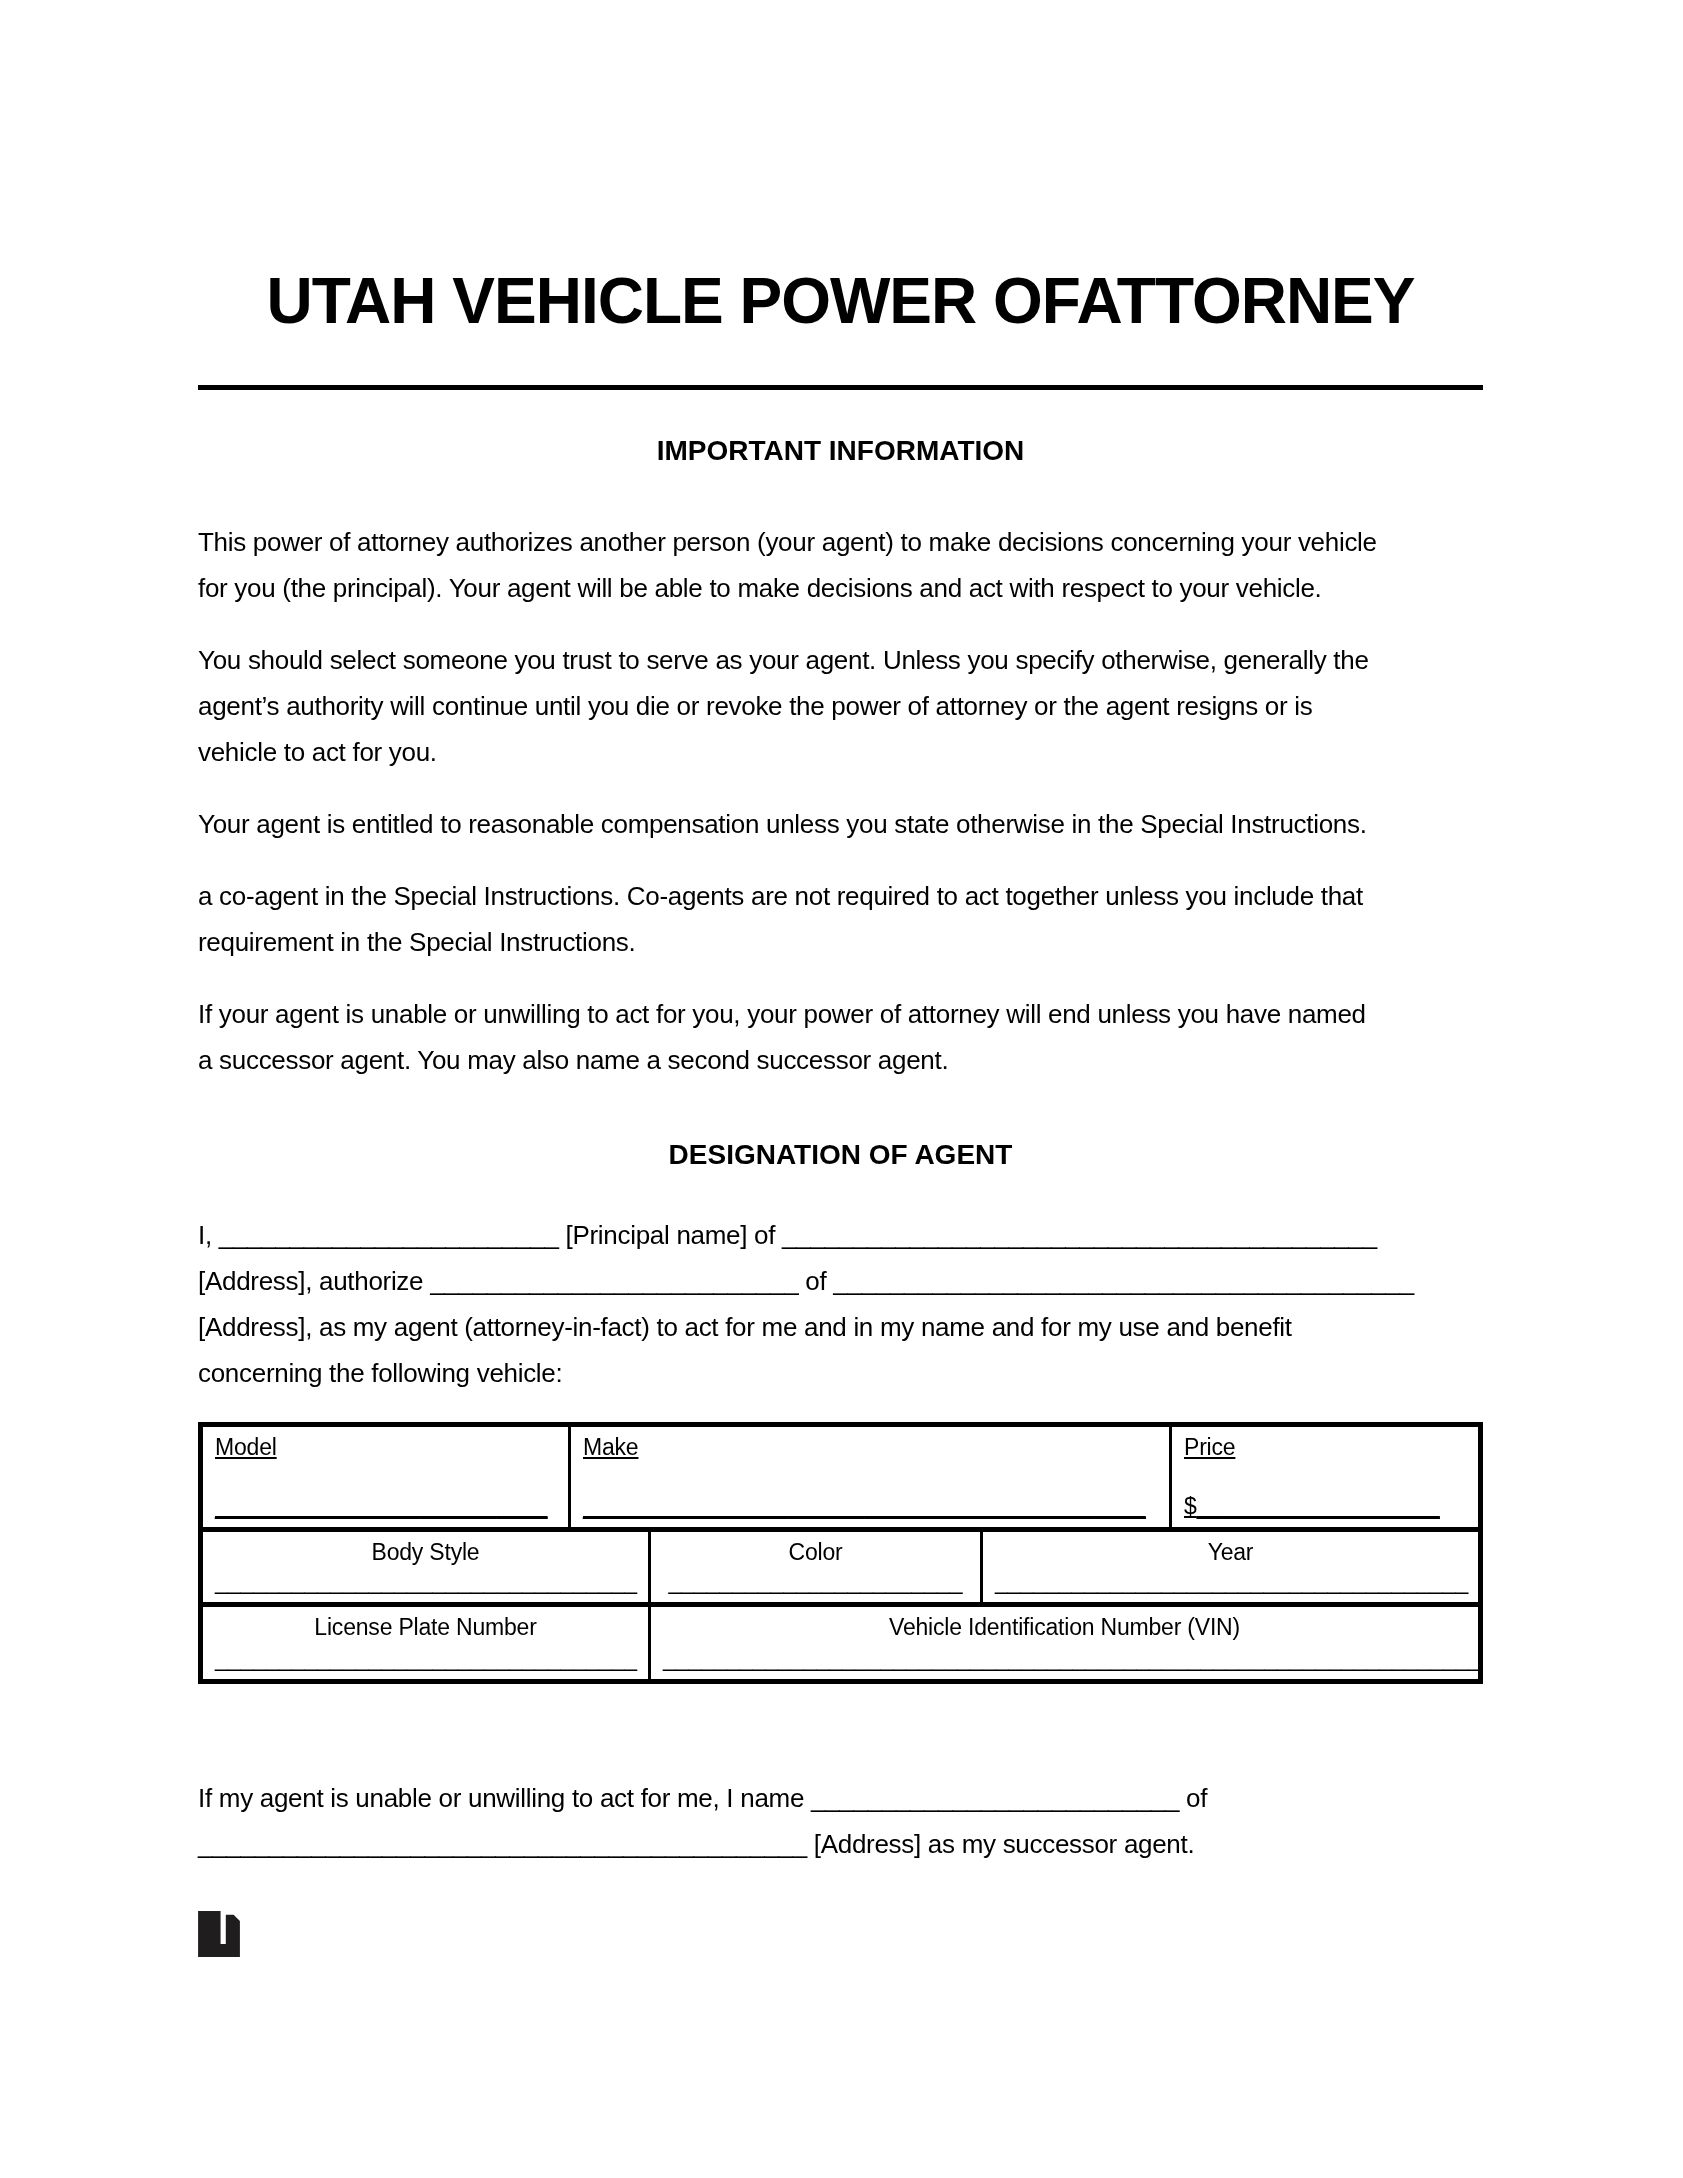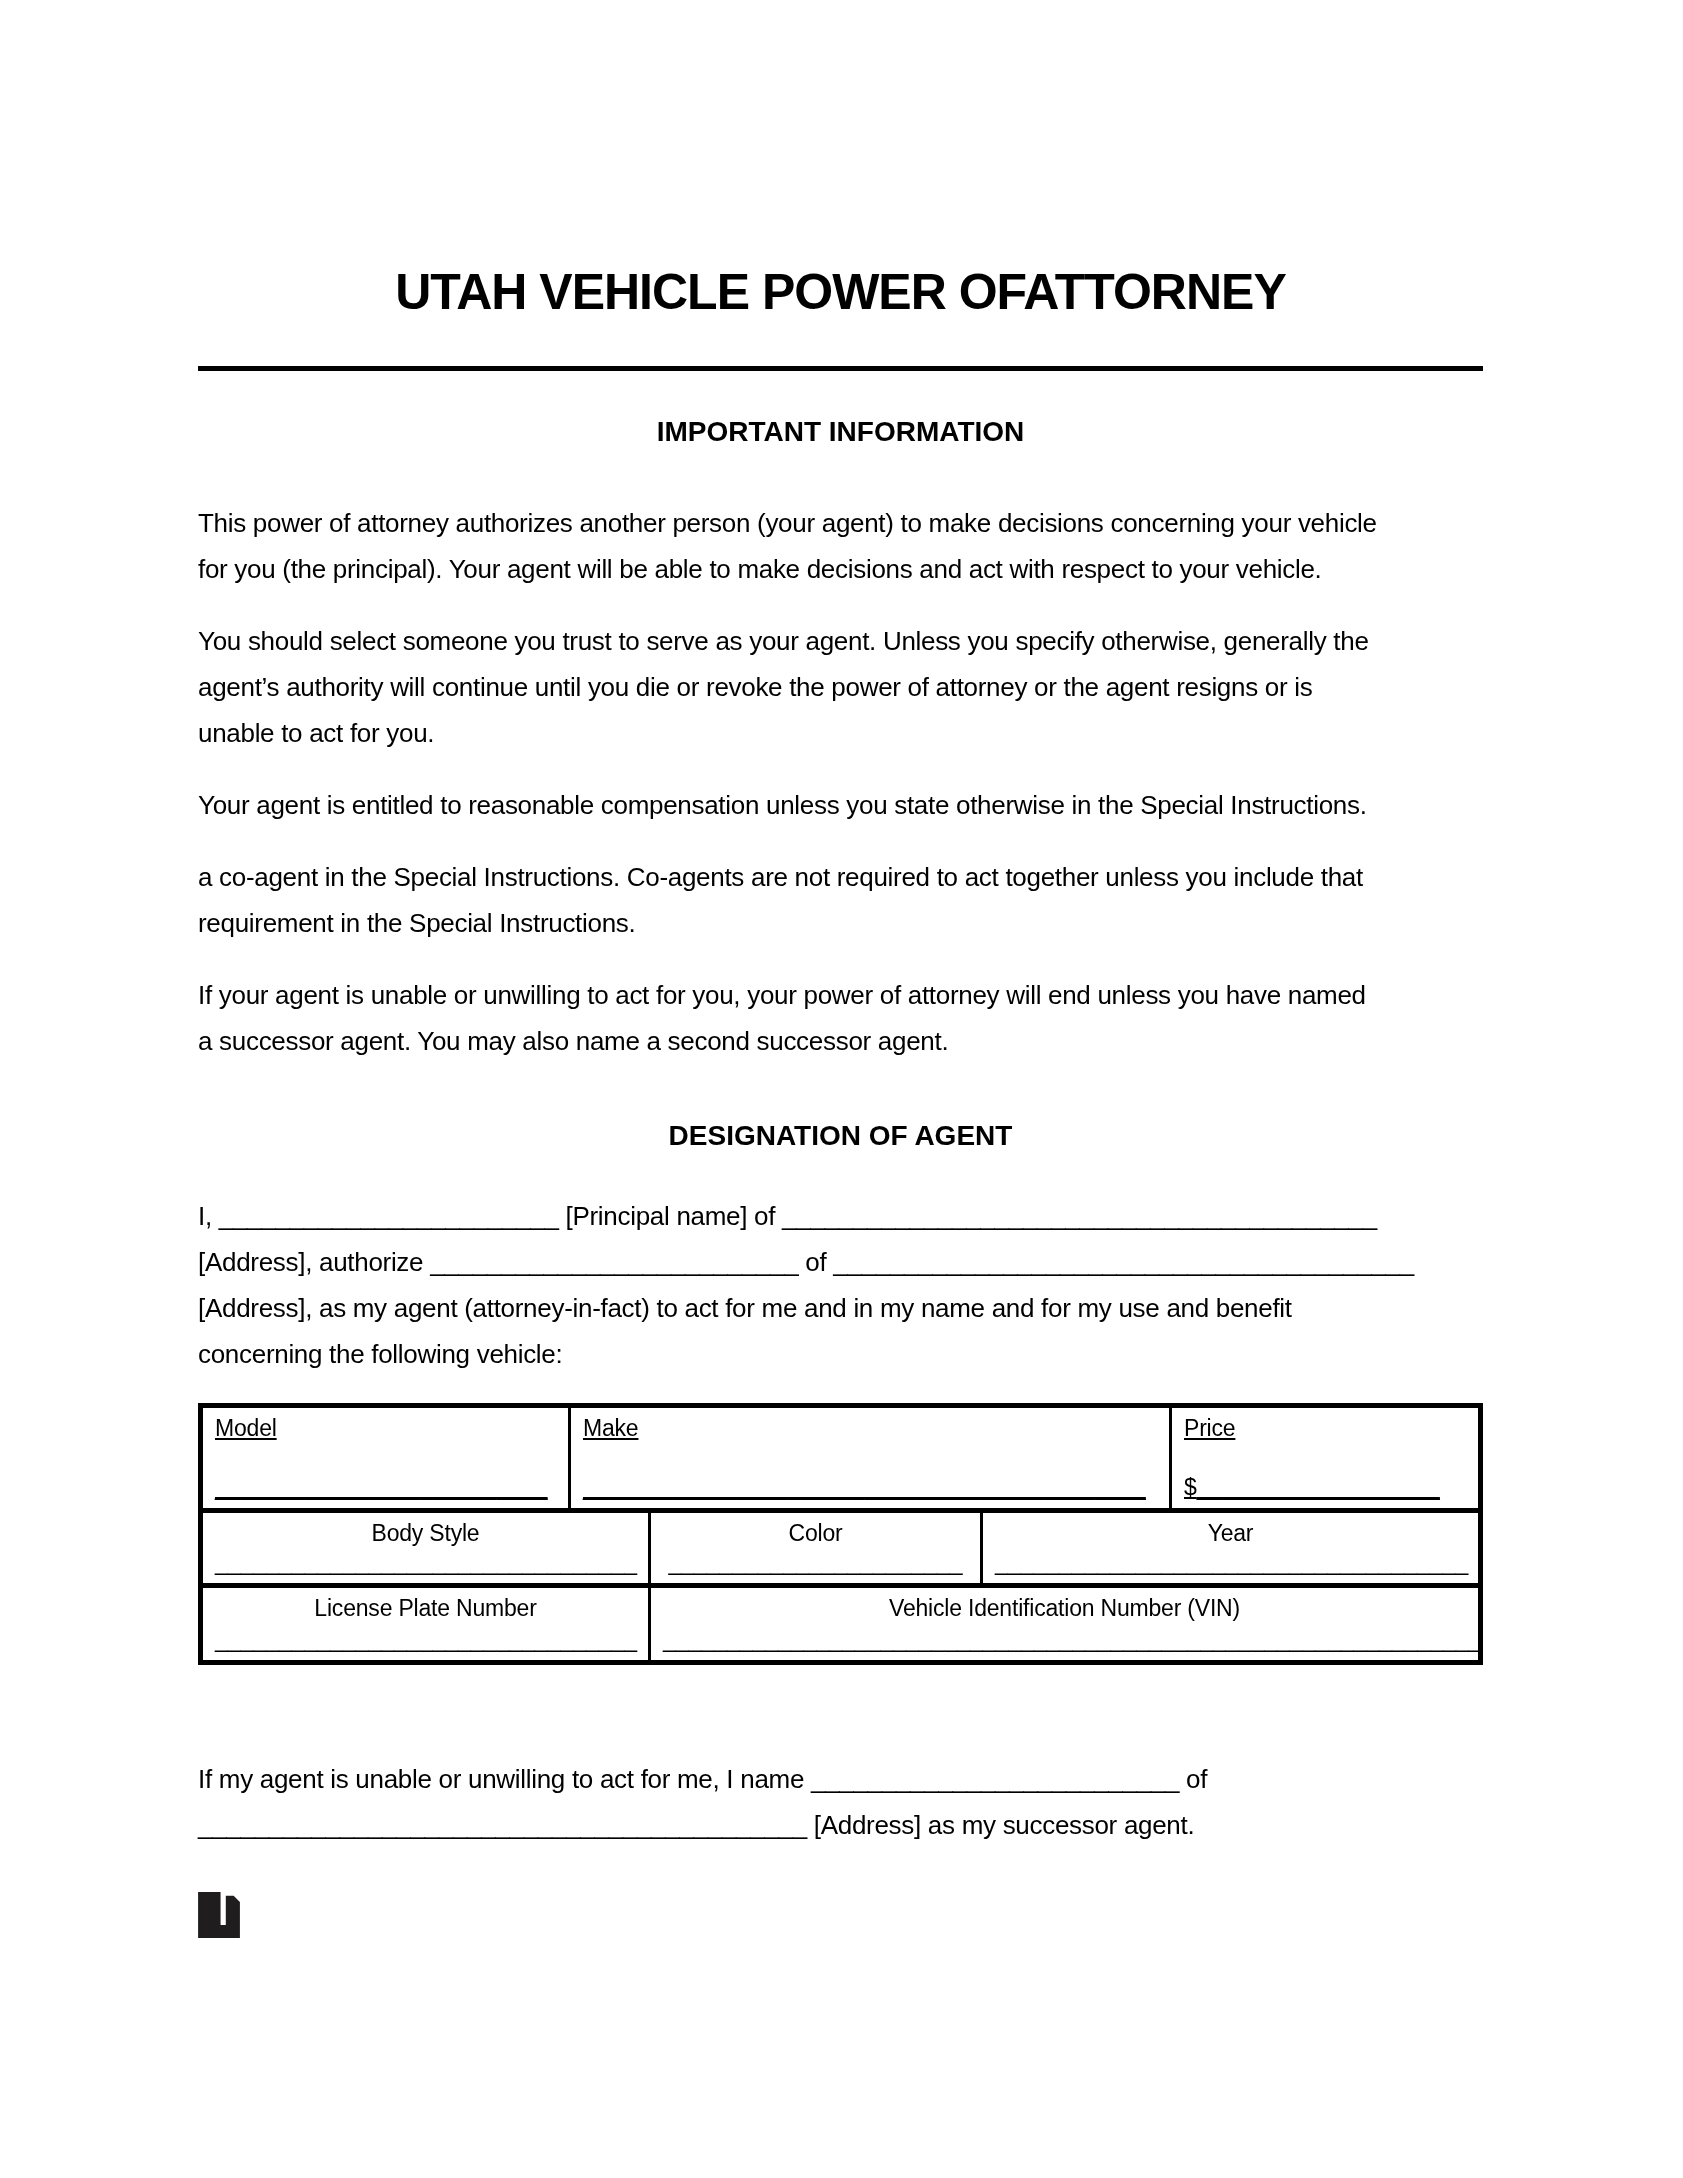--- a/index.html
+++ b/index.html
@@ -12,21 +12,21 @@
     font-family: "Liberation Sans", "DejaVu Sans", sans-serif;
     overflow: hidden;
   }
   .page { width: 1683px; height: 2178px; background: #fff; }
   .content { width: 1285px; margin-left: 198px; }
 
   .doc-title {
     padding-top: 218px;
     text-align: center;
     font-weight: 700;
-    font-size: 50px;
+    font-size: 64px;
     line-height: 81px;
     letter-spacing: -1px;
   }
   .title-rule {
     margin-top: 28px;
     height: 5px;
     background: #000;
   }
   .section-heading {
     text-align: center;
@@ -81,21 +81,21 @@
   <div class="content">
 
     <h1 class="doc-title"><span class="ln">UTAH VEHICLE POWER OF</span><span class="ln">ATTORNEY</span></h1>
 
     <div class="title-rule"></div>
 
     <h2 class="section-heading imp-heading">IMPORTANT INFORMATION</h2>
 
     <p class="para mt-first"><span class="ln">This power of attorney authorizes another person (your agent) to make decisions concerning your vehicle</span><span class="ln">for you (the principal). Your agent will be able to make decisions and act with respect to your vehicle.</span></p>
 
-    <p class="para mt-para"><span class="ln">You should select someone you trust to serve as your agent. Unless you specify otherwise, generally the</span><span class="ln">agent’s authority will continue until you die or revoke the power of attorney or the agent resigns or is</span><span class="ln">unable to act for you.</span></p>
+    <p class="para mt-para"><span class="ln">You should select someone you trust to serve as your agent. Unless you specify otherwise, generally the</span><span class="ln">agent’s authority will continue until you die or revoke the power of attorney or the agent resigns or is</span><span class="ln">vehicle to act for you.</span></p>
 
     <p class="para mt-para"><span class="ln">Your agent is entitled to reasonable compensation unless you state otherwise in the Special Instructions.</span></p>
 
     <p class="para mt-para"><span class="ln">a co-agent in the Special Instructions. Co-agents are not required to act together unless you include that</span><span class="ln">requirement in the Special Instructions.</span></p>
 
     <p class="para mt-para"><span class="ln">If your agent is unable or unwilling to act for you, your power of attorney will end unless you have named</span><span class="ln">a successor agent. You may also name a second successor agent.</span></p>
 
 
     <h2 class="section-heading desig-heading">DESIGNATION OF AGENT</h2>
 

